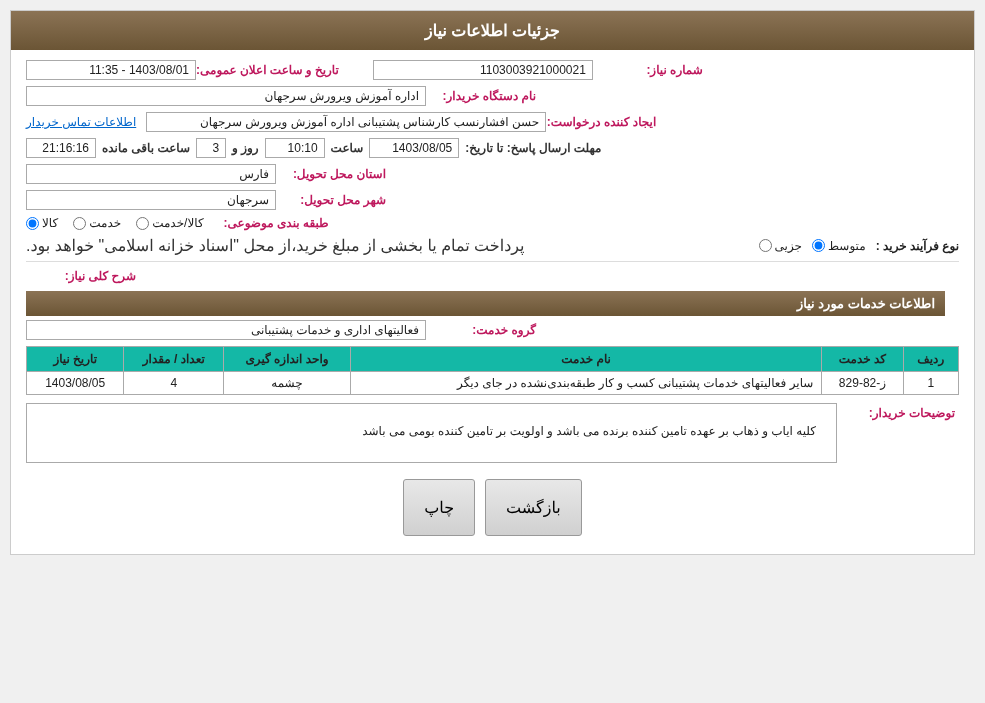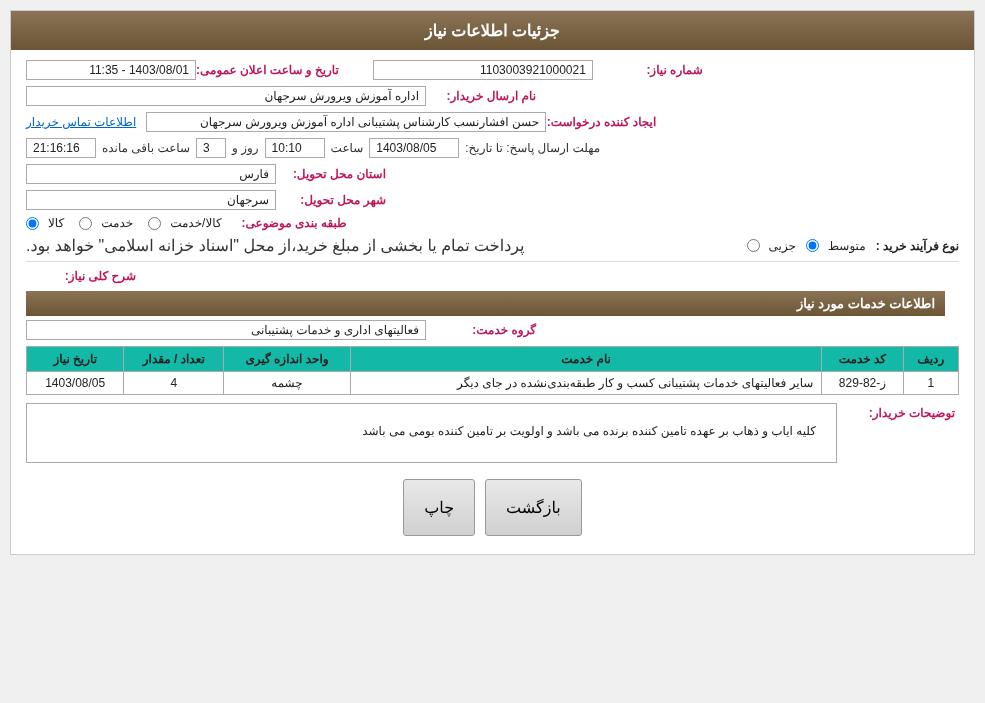--- a/index.html
+++ b/index.html
@@ -62,24 +62,24 @@
       display: flex;
       align-items: center;
       margin-bottom: 6px;
       justify-content: flex-end;
       gap: 6px;
     }
     .date-box {
       border: 1px solid #aaa;
       padding: 2px 6px;
       background: #fff;
-      text-align: left;
+      text-align: right;
     }
     .date-label {
-      font-weight: normal;
+      font-weight: bold;
       color: #333;
     }
     .contact-link {
       color: #0066cc;
       cursor: pointer;
       text-decoration: underline;
     }
     .section-header {
       background: linear-gradient(to bottom, #8B7355, #6B5535);
       color: #fff;
@@ -92,21 +92,21 @@
     .radio-row {
       display: flex;
       align-items: center;
       justify-content: flex-end;
       margin-bottom: 6px;
       gap: 15px;
     }
     .radio-option {
       display: flex;
       align-items: center;
-      gap: 9px;
+      gap: 3px;
     }
     .radio-option input[type=radio] {
       margin: 0;
     }
     .process-row {
       display: flex;
       align-items: center;
       justify-content: flex-end;
       margin-bottom: 6px;
       gap: 10px;
@@ -188,21 +188,21 @@
 
       <div class="info-row">
         <span class="info-label">شماره نیاز:</span>
         <span class="info-value" style="min-width:220px;">1103003921000021</span>
         <span style="width:30px;"></span>
         <span class="info-label">تاریخ و ساعت اعلان عمومی:</span>
         <span class="info-value" style="min-width:170px;">1403/08/01 - 11:35</span>
       </div>
 
       <div class="info-row">
-        <span class="info-label">نام ارسال خریدار:</span>
+        <span class="info-label">نام دستگاه خریدار:</span>
         <span class="info-value wide">اداره آموزش ویرورش سرجهان</span>
       </div>
 
       <div class="info-row">
         <span class="info-label">ایجاد کننده درخواست:</span>
         <span class="info-value wide">حسن افشارنسب کارشناس پشتیبانی اداره آموزش ویرورش سرجهان</span>
         <span style="width:10px;"></span>
         <span class="contact-link">اطلاعات تماس خریدار</span>
       </div>
 

